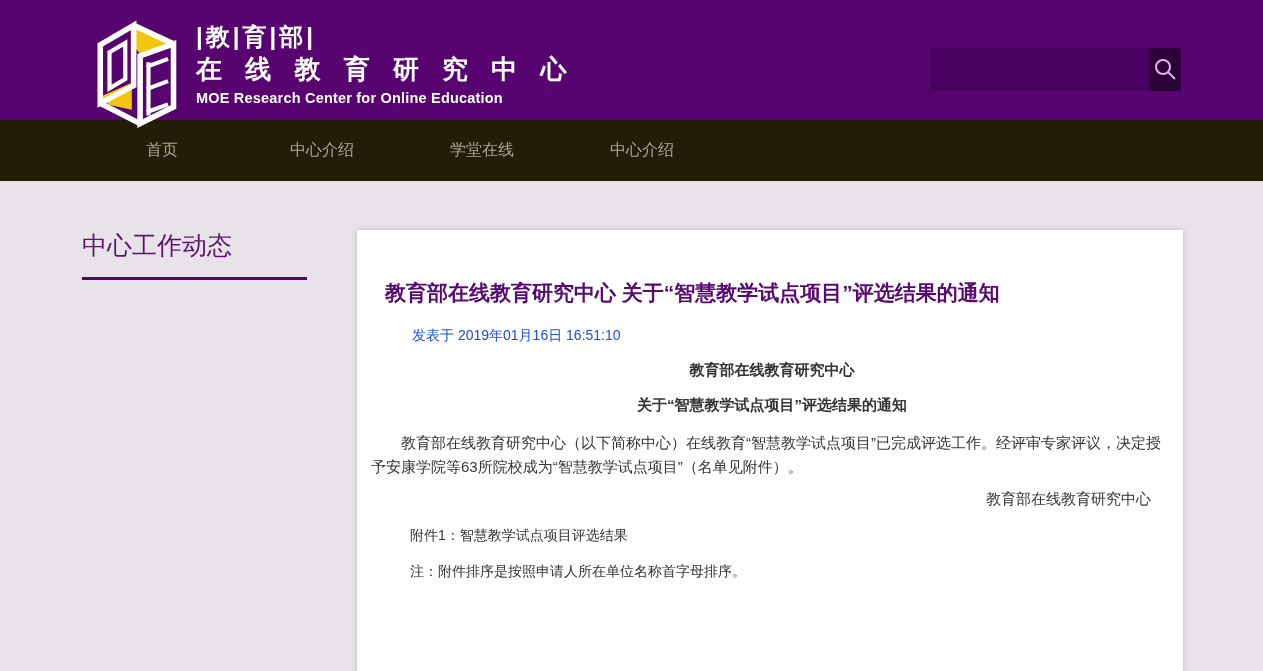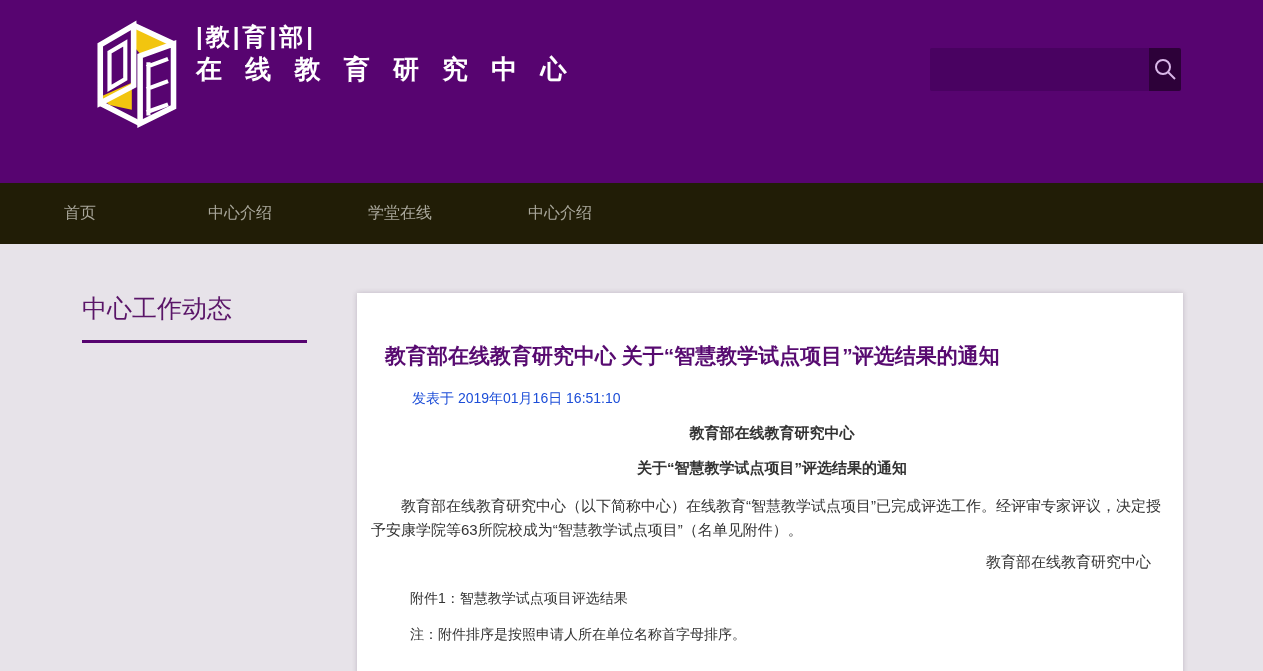--- a/index.html
+++ b/index.html
@@ -6,21 +6,21 @@
   html, body {
     width: 1263px; height: 671px;
     overflow: hidden;
     background: #e7e3e9;
     font-family: "Liberation Sans", "DejaVu Sans", sans-serif;
   }
 
   
   .header {
     position: relative;
-    width: 100%; height: 183px;
+    width: 100%; height: 120px;
     background: #570470;
   }
   .logo-wrap {
     position: absolute;
     left: 78px; top: 8px;
     display: flex;
     align-items: flex-start;
   }
   .logo-mark { width: 102px; height: 132px; display: block; }
   .logo-text { margin-left: 16px; padding-top: 14px; color: #ffffff; }
@@ -64,20 +64,21 @@
     cursor: pointer;
     display: flex; align-items: center; justify-content: center;
   }
 
   
   .nav {
     width: 100%; height: 61px;
     background: #211d06;
     display: flex;
     align-items: center;
+    padding-left: 82px;
   }
   .nav-item {
     width: 160px;
     text-align: center;
     color: #a9a79b;
     font-size: 16px;
     cursor: pointer;
   }
 
   
@@ -165,20 +166,21 @@
       <polygon points="34,44 51,34 51,73 34,83" fill="none" stroke="#ffffff" stroke-width="4.5"></polygon>
 
       <polygon points="67,48 103,35 103,103 67,121" fill="none" stroke="#ffffff" stroke-width="6" stroke-linejoin="miter"></polygon>
       <path d="M76,57 L76,110 M76,59 L95,52 M76,83 L95,76 M76,108 L95,101" fill="none" stroke="#ffffff" stroke-width="4.5" stroke-linecap="square"></path>
 
       <path d="M60,15 L103,35 M24,99 L67,121" fill="none" stroke="#ffffff" stroke-width="6"></path>
     </svg>
     <div class="logo-text">
       <div class="logo-line1">|教|育|部|</div>
       <div class="logo-line2">在 线 教 育 研 究 中 心</div>
+      <div class="logo-line3">MOE Research Center for Online Education</div>
     </div>
   </div>
 
   <div class="search-box">
     <input class="search-input" type="text" value="" style="">
     <button class="search-btn">
       <svg width="26" height="26" viewBox="0 0 26 26" aria-hidden="true">
         <circle cx="11" cy="10" r="7" fill="none" stroke="#d9b8e8" stroke-width="2"></circle>
         <line x1="16" y1="15" x2="23" y2="22" stroke="#d9b8e8" stroke-width="2"></line>
       </svg>

